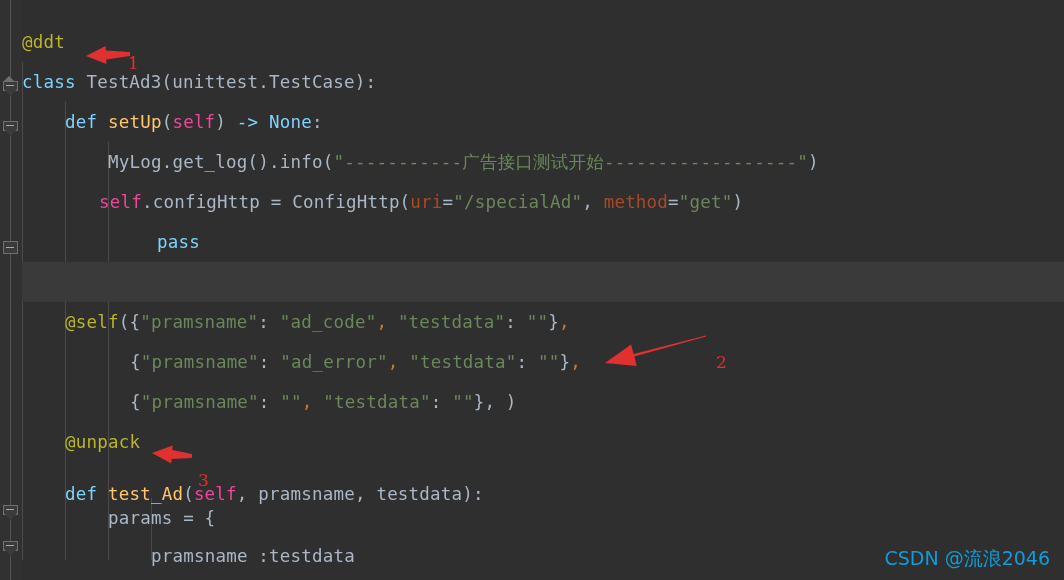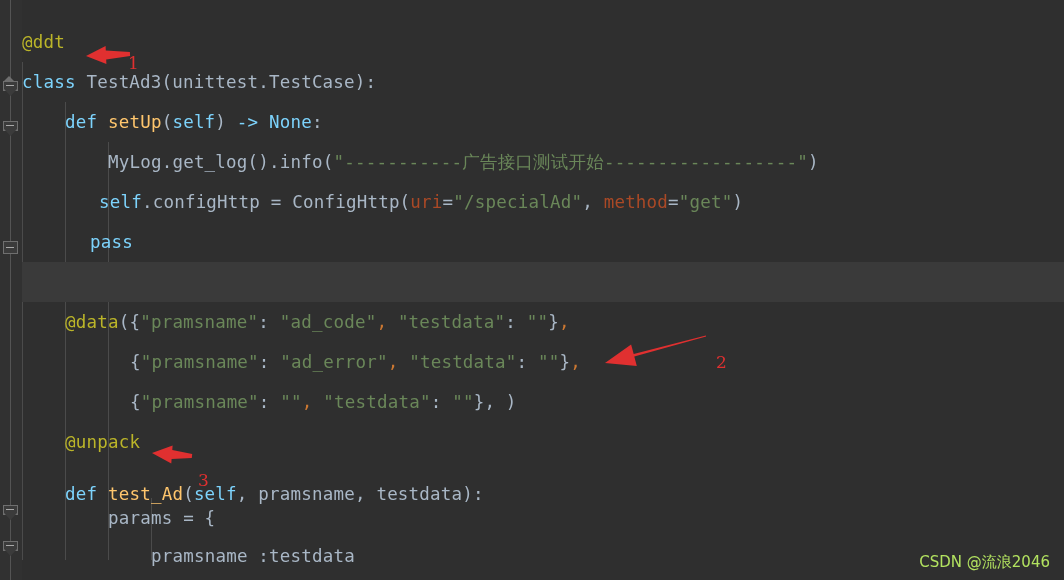--- a/index.html
+++ b/index.html
@@ -94,43 +94,43 @@
   .indent-guide {
     position: absolute;
     width: 1px;
     background: #4b4b4b;
   }
 
   
   .kw   { color: #7dd3fc; }
   .dec  { color: #bbb529; }
   .fn   { color: #ffc66d; }
-  .self { color: #7dd3fc; }
+  .self { color: #ec4899; }
   .str  { color: #6a8759; }
   .kwarg{ color: #aa4926; }
   .id   { color: #a9b7c6; }
   .punc { color: #a9b7c6; }
   .comma{ color: #cc7832; }
 
   
   .anno { position: absolute; }
   .anno-num {
     position: absolute;
     color: #e03030;
     font-family: "DejaVu Serif", "Liberation Serif", serif;
     font-size: 17px;
   }
 
   
   .watermark {
     position: absolute;
     right: 14px;
     bottom: 8px;
-    color: #bef264;
-    font-size: 15px;
+    color: #0ea5e9;
+    font-size: 19px;
     font-family: "DejaVu Sans", "Liberation Sans", sans-serif;
     opacity: 0.92;
   }
 </style>
 </head>
 <body>
 
 <div id="screen">
 
   <div class="gutter">
@@ -174,23 +174,23 @@
       </div>
     <div id="band-host">
         <div class="hl-band" style="top: 262px; background: rgb(58, 58, 58);"></div>
       </div>
     <div id="line-host">
         <div class="line" style="top: 22px; left: 0px;"><span class="dec">@ddt</span></div>
         <div class="line" style="top: 62px; left: 0px;"><span class="kw">class</span><span class="id"> TestAd3(unittest.TestCase):</span></div>
         <div class="line" style="top: 102px; left: 43px;"><span class="kw">def</span><span class="id"> </span><span class="fn">setUp</span><span class="punc">(</span><span class="self">self</span><span class="punc">) </span><span class="kw">-&gt;</span><span class="id"> </span><span class="kw">None</span><span class="punc">:</span></div>
         <div class="line" style="top: 142px; left: 86px;"><span class="id">MyLog.get_log().info(</span><span class="str">"-----------广告接口测试开始------------------"</span><span class="id">)</span></div>
         <div class="line" style="top: 182px; left: 77px;"><span class="self">self</span><span class="id">.configHttp = ConfigHttp(</span><span class="kwarg">uri</span><span class="id">=</span><span class="str">"/specialAd"</span><span class="id">, </span><span class="kwarg">method</span><span class="id">=</span><span class="str">"get"</span><span class="id">)</span></div>
-        <div class="line" style="top: 222px; left: 68px;"><span class="kw">pass</span></div>
+        <div class="line" style="top: 222px; left: 88px; padding-left: 47px;"><span class="kw">pass</span></div>
         <div class="line" style="top: 262px; left: 0px;"></div>
-        <div class="line" style="top: 302px; left: 43px;"><span class="dec">@data</span><span class="punc">({</span><span class="str">"pramsname"</span><span class="punc">: </span><span class="str">"ad_code"</span><span class="comma">, </span><span class="str">"testdata"</span><span class="punc">: </span><span class="str">""</span><span class="punc">}</span><span class="comma">,</span></div>
+        <div class="line" style="top: 302px; left: 43px;"><span class="dec">@self</span><span class="punc">({</span><span class="str">"pramsname"</span><span class="punc">: </span><span class="str">"ad_code"</span><span class="comma">, </span><span class="str">"testdata"</span><span class="punc">: </span><span class="str">""</span><span class="punc">}</span><span class="comma">,</span></div>
         <div class="line" style="top: 342px; left: 108px;"><span class="punc">{</span><span class="str">"pramsname"</span><span class="punc">: </span><span class="str">"ad_error"</span><span class="comma">, </span><span class="str">"testdata"</span><span class="punc">: </span><span class="str">""</span><span class="punc">}</span><span class="comma">,</span></div>
         <div class="line" style="top: 382px; left: 108px;"><span class="punc">{</span><span class="str">"pramsname"</span><span class="punc">: </span><span class="str">""</span><span class="comma">, </span><span class="str">"testdata"</span><span class="punc">: </span><span class="str">""</span><span class="punc">}</span><span class="punc">, )</span></div>
         <div class="line" style="top: 422px; left: 43px;"><span class="dec">@unpack</span></div>
         <div class="line" style="top: 474px; left: 43px;"><span class="kw">def</span><span class="id"> </span><span class="fn">test_Ad</span><span class="punc">(</span><span class="self">self</span><span class="id">, pramsname, testdata):</span></div>
         <div class="line" style="top: 498px; left: 86px;"><span class="id">params = {</span></div>
         <div class="line" style="top: 536px; left: 129px;"><span class="id">pramsname :testdata</span></div>
       </div>
   </div>
 
   <svg class="anno" width="1064" height="580" style="left:0;top:0;pointer-events:none;">

